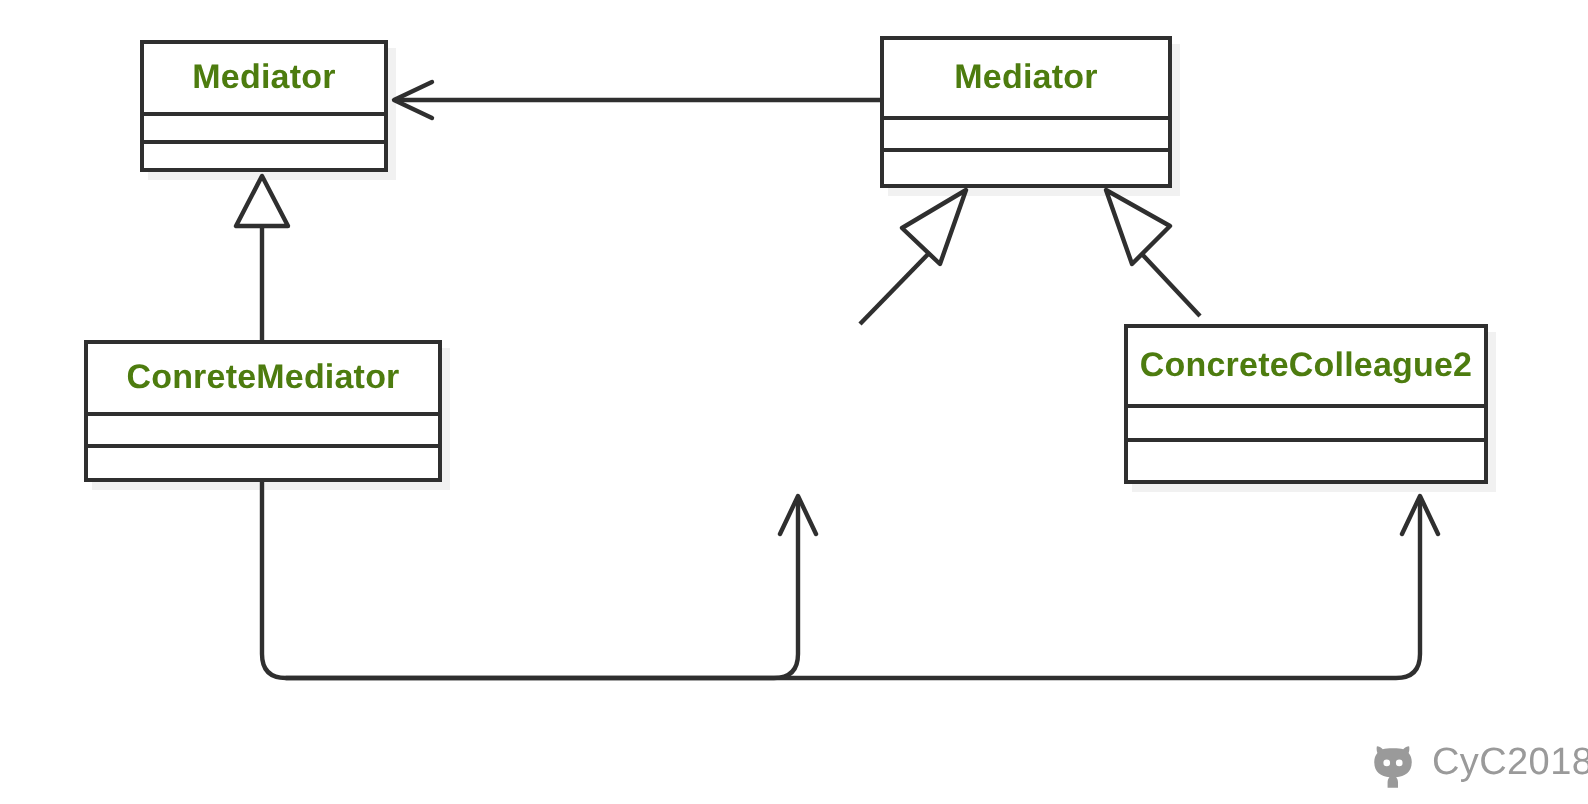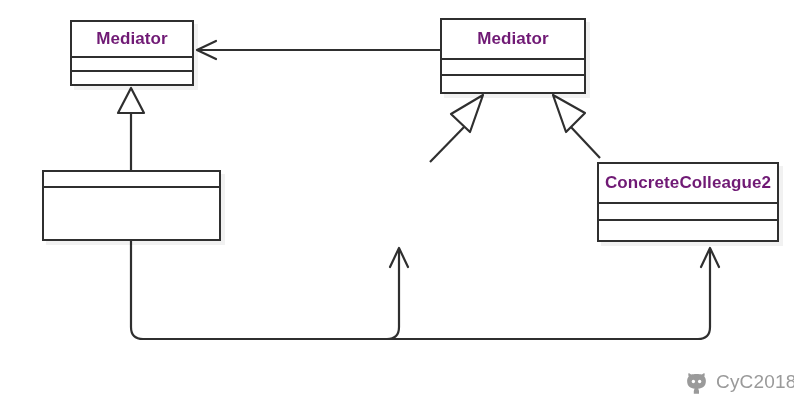--- a/index.html
+++ b/index.html
@@ -31,21 +31,21 @@
     display: flex;
     flex-direction: column;
   }
   .uml-name {
     flex: 0 0 auto;
     display: flex;
     align-items: center;
     justify-content: center;
     font-size: 17px;
     font-weight: bold;
-    color: #701a75;
+    color: #4d7c0f;
     letter-spacing: 0.1px;
     border-bottom: 2px solid #2f2f2f;
     white-space: nowrap;
     text-align: right;
   }
   .uml-attrs {
     flex: 0 0 auto;
     border-bottom: 2px solid #2f2f2f;
   }
   .uml-ops {
@@ -62,21 +62,21 @@
   #box-colleague .uml-attrs { height: 14px; }
 
   #box-conretemediator            { left: 42px;  top: 170px; width: 179px; height: 71px; }
   #box-conretemediator .uml-name  { height: 34px; }
   #box-conretemediator .uml-attrs { height: 14px; }
 
   #box-concretecolleague1            { left: 297px; top: 162px; width: 203px; height: 80px; }
   #box-concretecolleague1 .uml-name  { height: 38px; }
   #box-concretecolleague1 .uml-attrs { height: 15px; }
 
-  #box-concretecolleague2            { left: 562px; top: 162px; width: 182px; height: 80px; margin-left: 35px; }
+  #box-concretecolleague2            { left: 562px; top: 162px; width: 182px; height: 80px; }
   #box-concretecolleague2 .uml-name  { height: 38px; }
   #box-concretecolleague2 .uml-attrs { height: 15px; }
 
   
   #watermark {
     position: absolute;
     left: 684px;
     top: 369px;
     height: 26px;
     display: flex;
@@ -134,20 +134,21 @@
     <div class="uml-ops"></div>
   </div>
 
   <div class="uml-class" id="box-colleague">
     <div class="uml-name">Mediator</div>
     <div class="uml-attrs"></div>
     <div class="uml-ops"></div>
   </div>
 
   <div class="uml-class" id="box-conretemediator">
+    <div class="uml-name">ConreteMediator</div>
     <div class="uml-attrs"></div>
     <div class="uml-ops"></div>
   </div>
 
 
   <div class="uml-class" id="box-concretecolleague2">
     <div class="uml-name">ConcreteColleague2</div>
     <div class="uml-attrs"></div>
     <div class="uml-ops"></div>
   </div>

